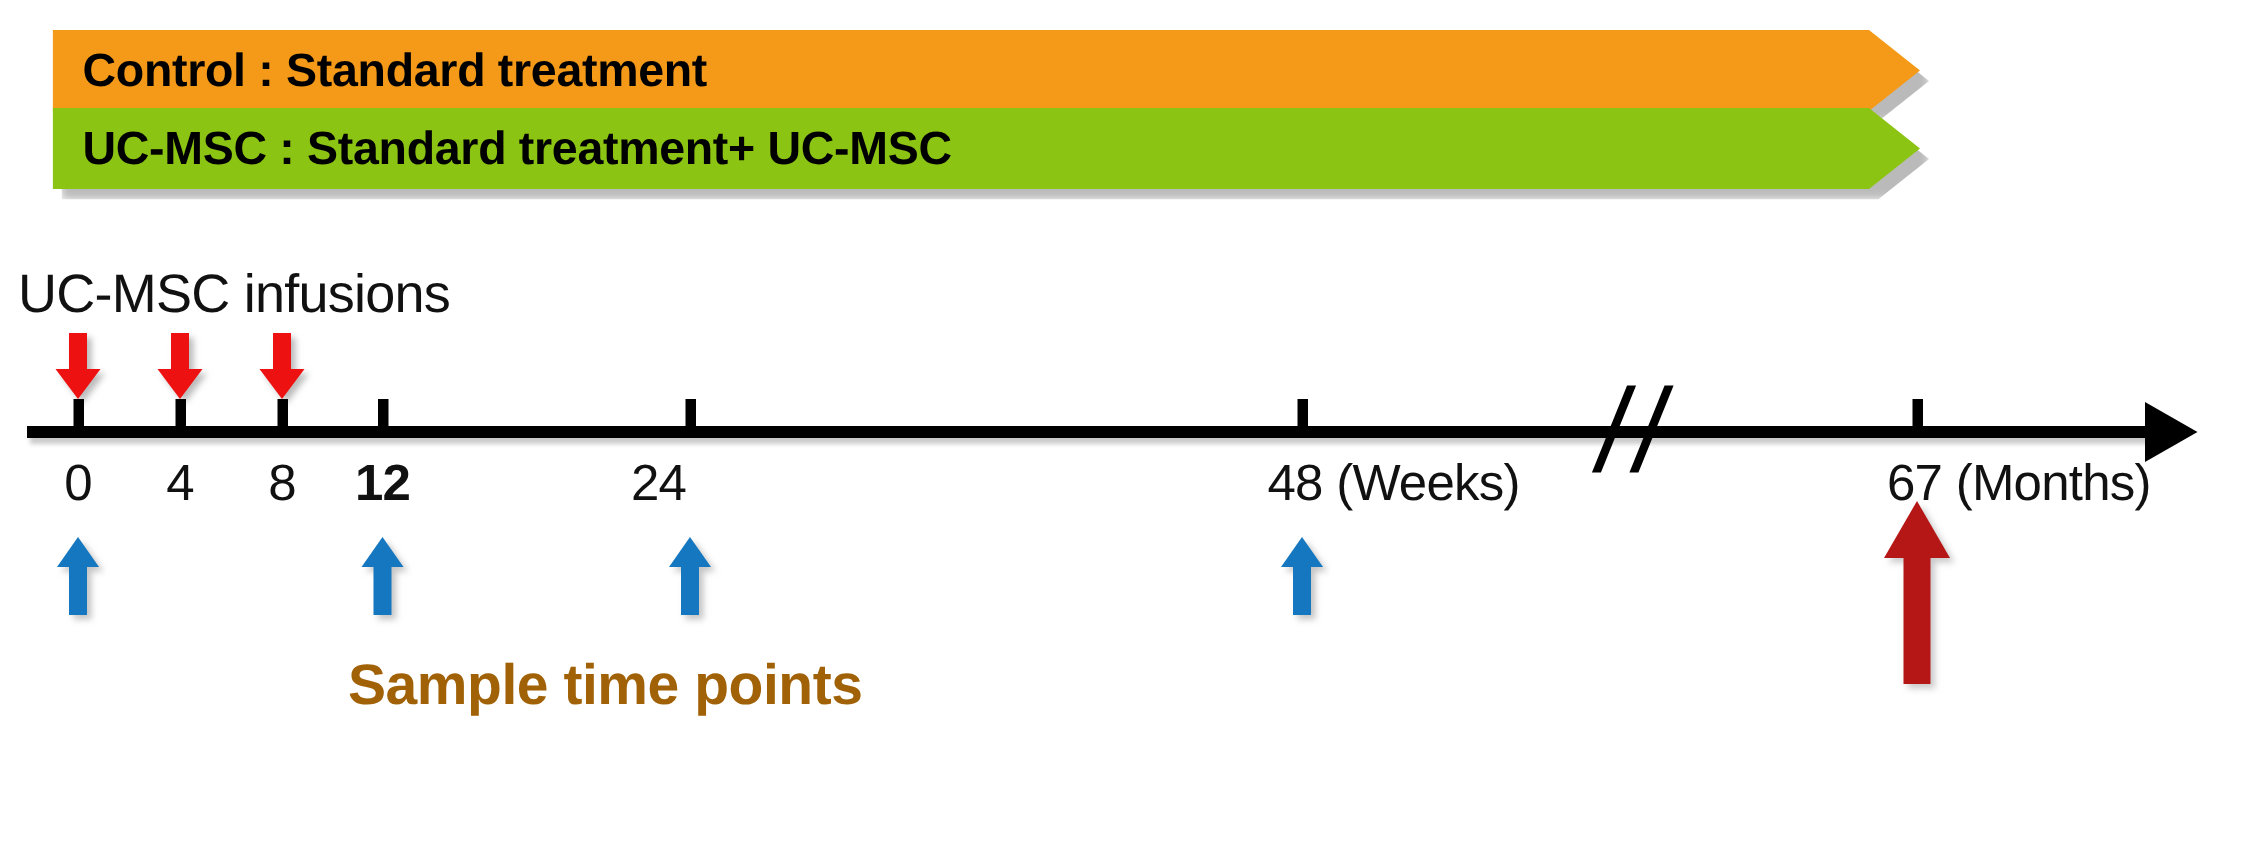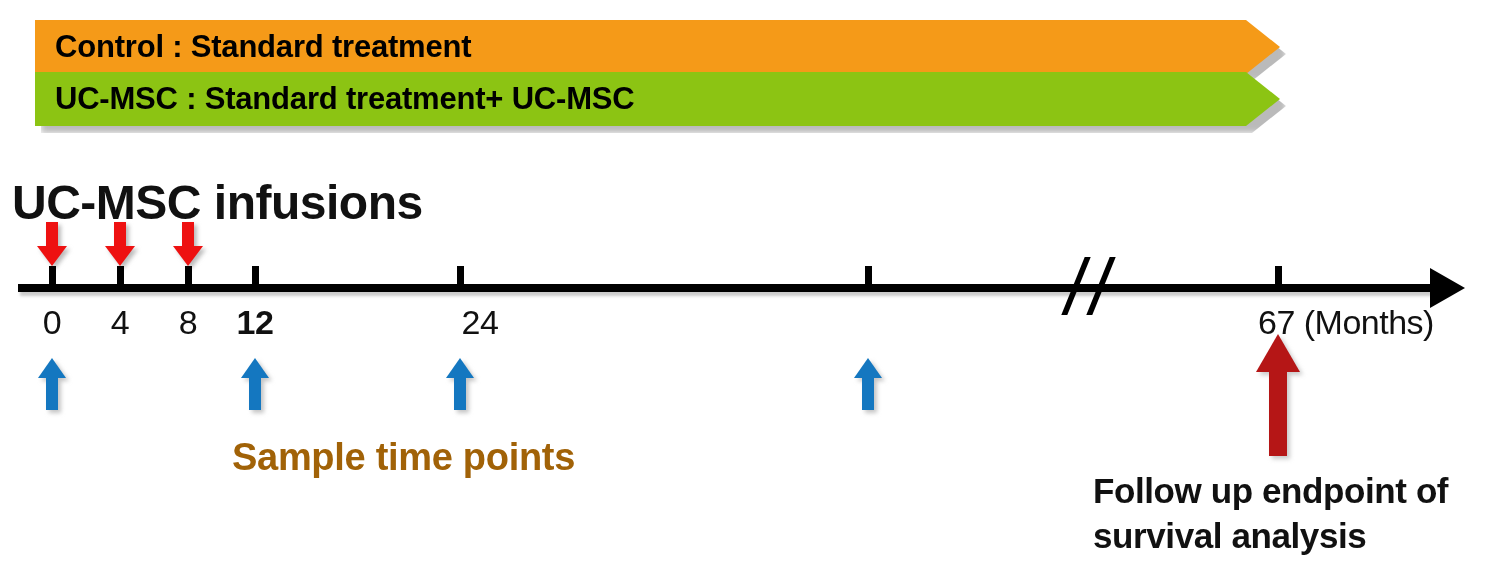--- a/index.html
+++ b/index.html
@@ -58,22 +58,22 @@
   #banner-control { left: 35px; top: 2px; width: 1245px; margin-top: 18px; }
   #banner-control .shape { background: #F59A18; }
   #banner-ucmsc   { left: 35px; top: 72px; width: 1245px; }
   #banner-ucmsc .shape { background: #8CC413; }
 
   
   #infusions-title {
     position: absolute;
     left: 12px;
     top: 175px;
-    font-size: 48px;
-    font-weight: bold;
+    font-size: 36px;
+    font-weight: normal;
     color: #111111;
     white-space: nowrap;
     letter-spacing: -0.5px;
   }
 
   
   #axis-line {
     position: absolute;
     left: 18px;
     top: 284px;
@@ -274,21 +274,22 @@
   <div class="tick" style="left:868px;"></div>
   <div class="tick" style="left:1278px;"></div>
 
   <div class="break-slash" style="left:1073px;"></div>
   <div class="break-slash" style="left:1098px;"></div>
 
   <div class="tick-label" style="left:52px;">0</div>
   <div class="tick-label" style="left:120px;">4</div>
   <div class="tick-label" style="left:188px;">8</div>
   <div class="tick-label" style="left:255px;font-weight:bold;">12</div>
-  <div class="tick-label" style="left:480px;">24</div>
+  <div class="tick-label" style="left:439px;">24</div>
+  <div class="tick-label left-anchored" style="left:845px;">48 (Weeks)</div>
   <div class="tick-label left-anchored" style="left:1258px;">67 (Months)</div>
 
   <div class="arrow-up-blue" style="left:52px;">
     <div class="head"></div>
     <div class="stem"></div>
   </div>
   <div class="arrow-up-blue" style="left:255px;">
     <div class="head"></div>
     <div class="stem"></div>
   </div>
@@ -301,18 +302,14 @@
     <div class="stem"></div>
   </div>
 
   <div id="arrow-up-darkred">
     <div class="head"></div>
     <div class="stem"></div>
   </div>
 
   <div id="sample-caption">Sample time points</div>
 
-  <div id="followup-caption">
-    <div>Follow up endpoint of</div>
-    <div>survival analysis</div>
-  </div>
 
 </div>
 
 </body></html>

